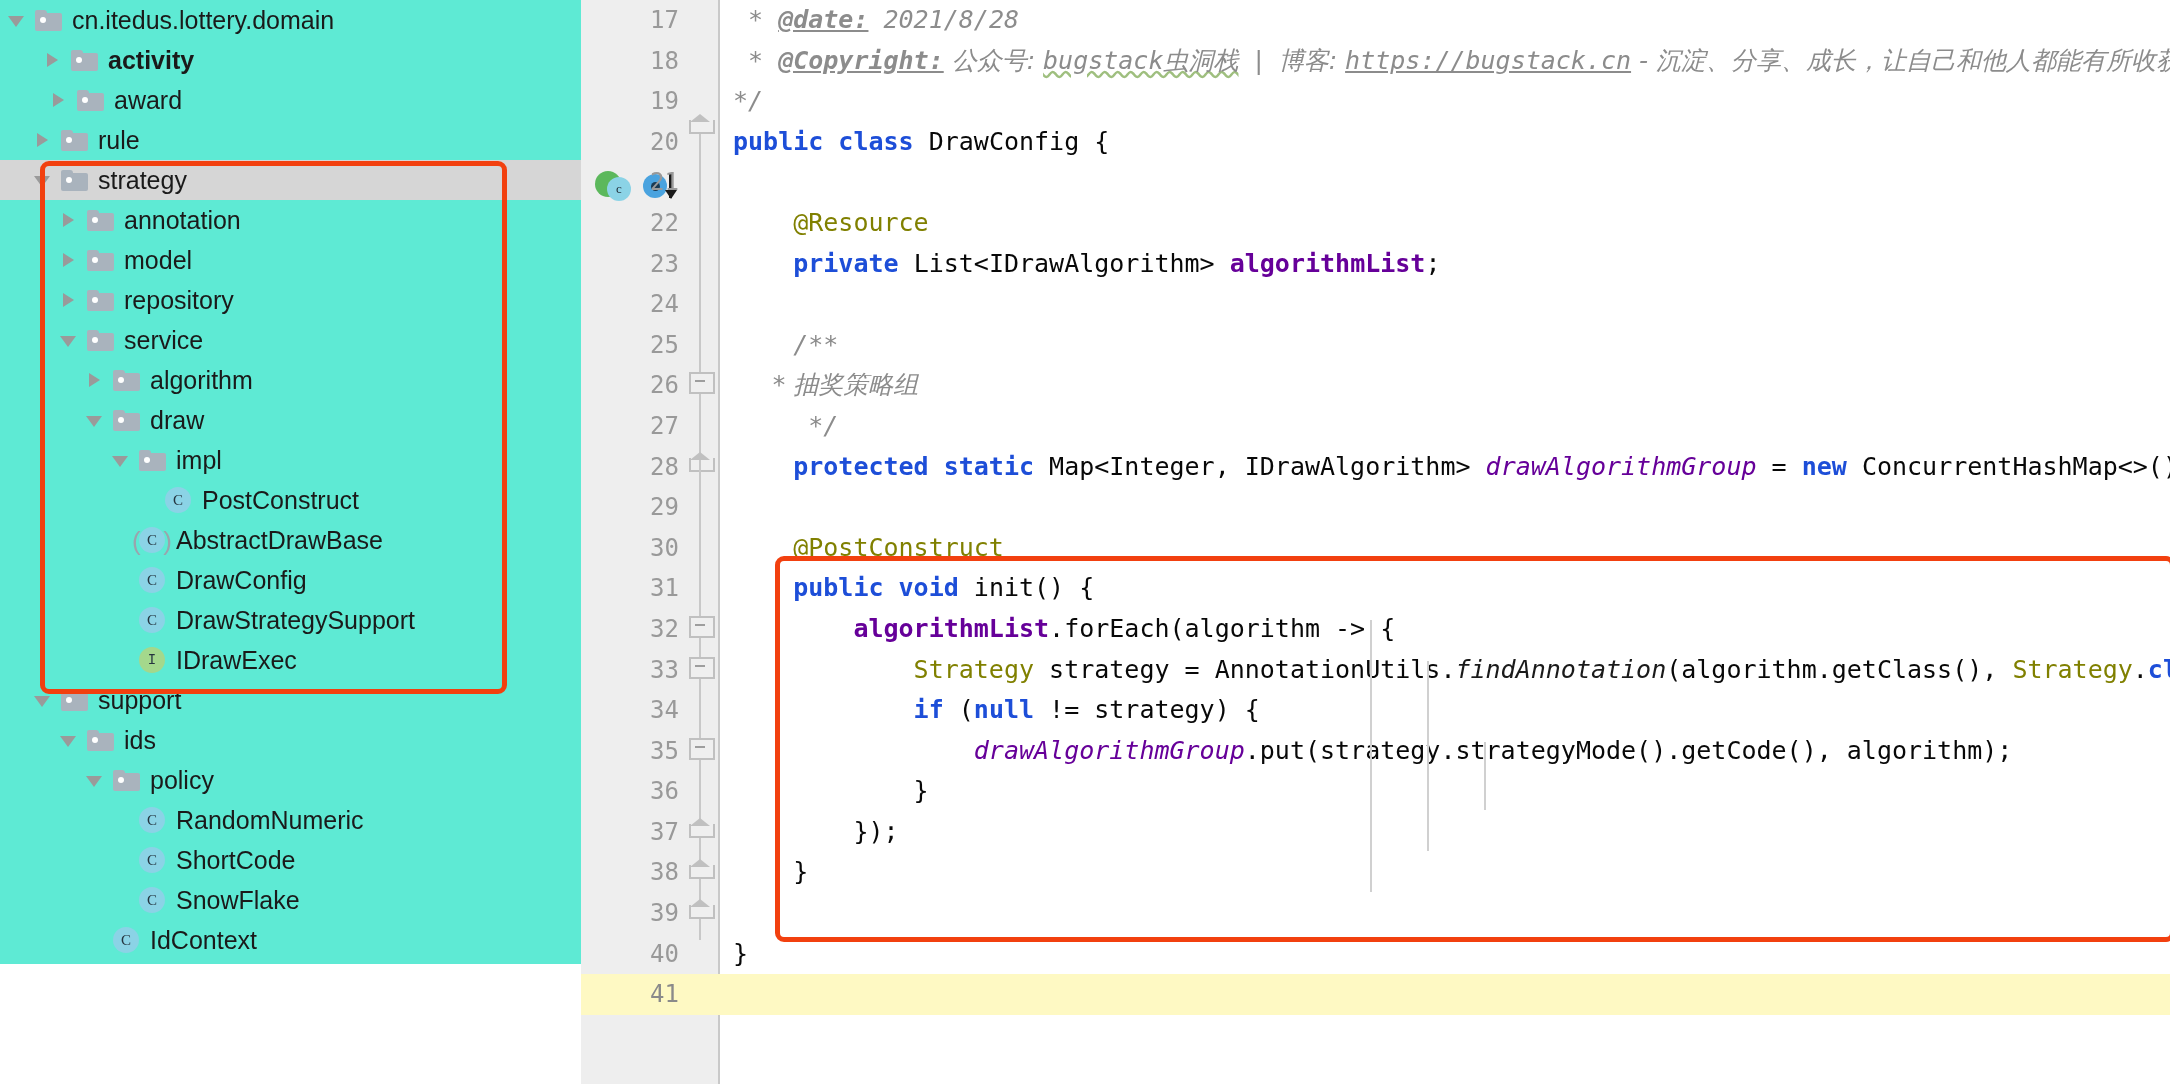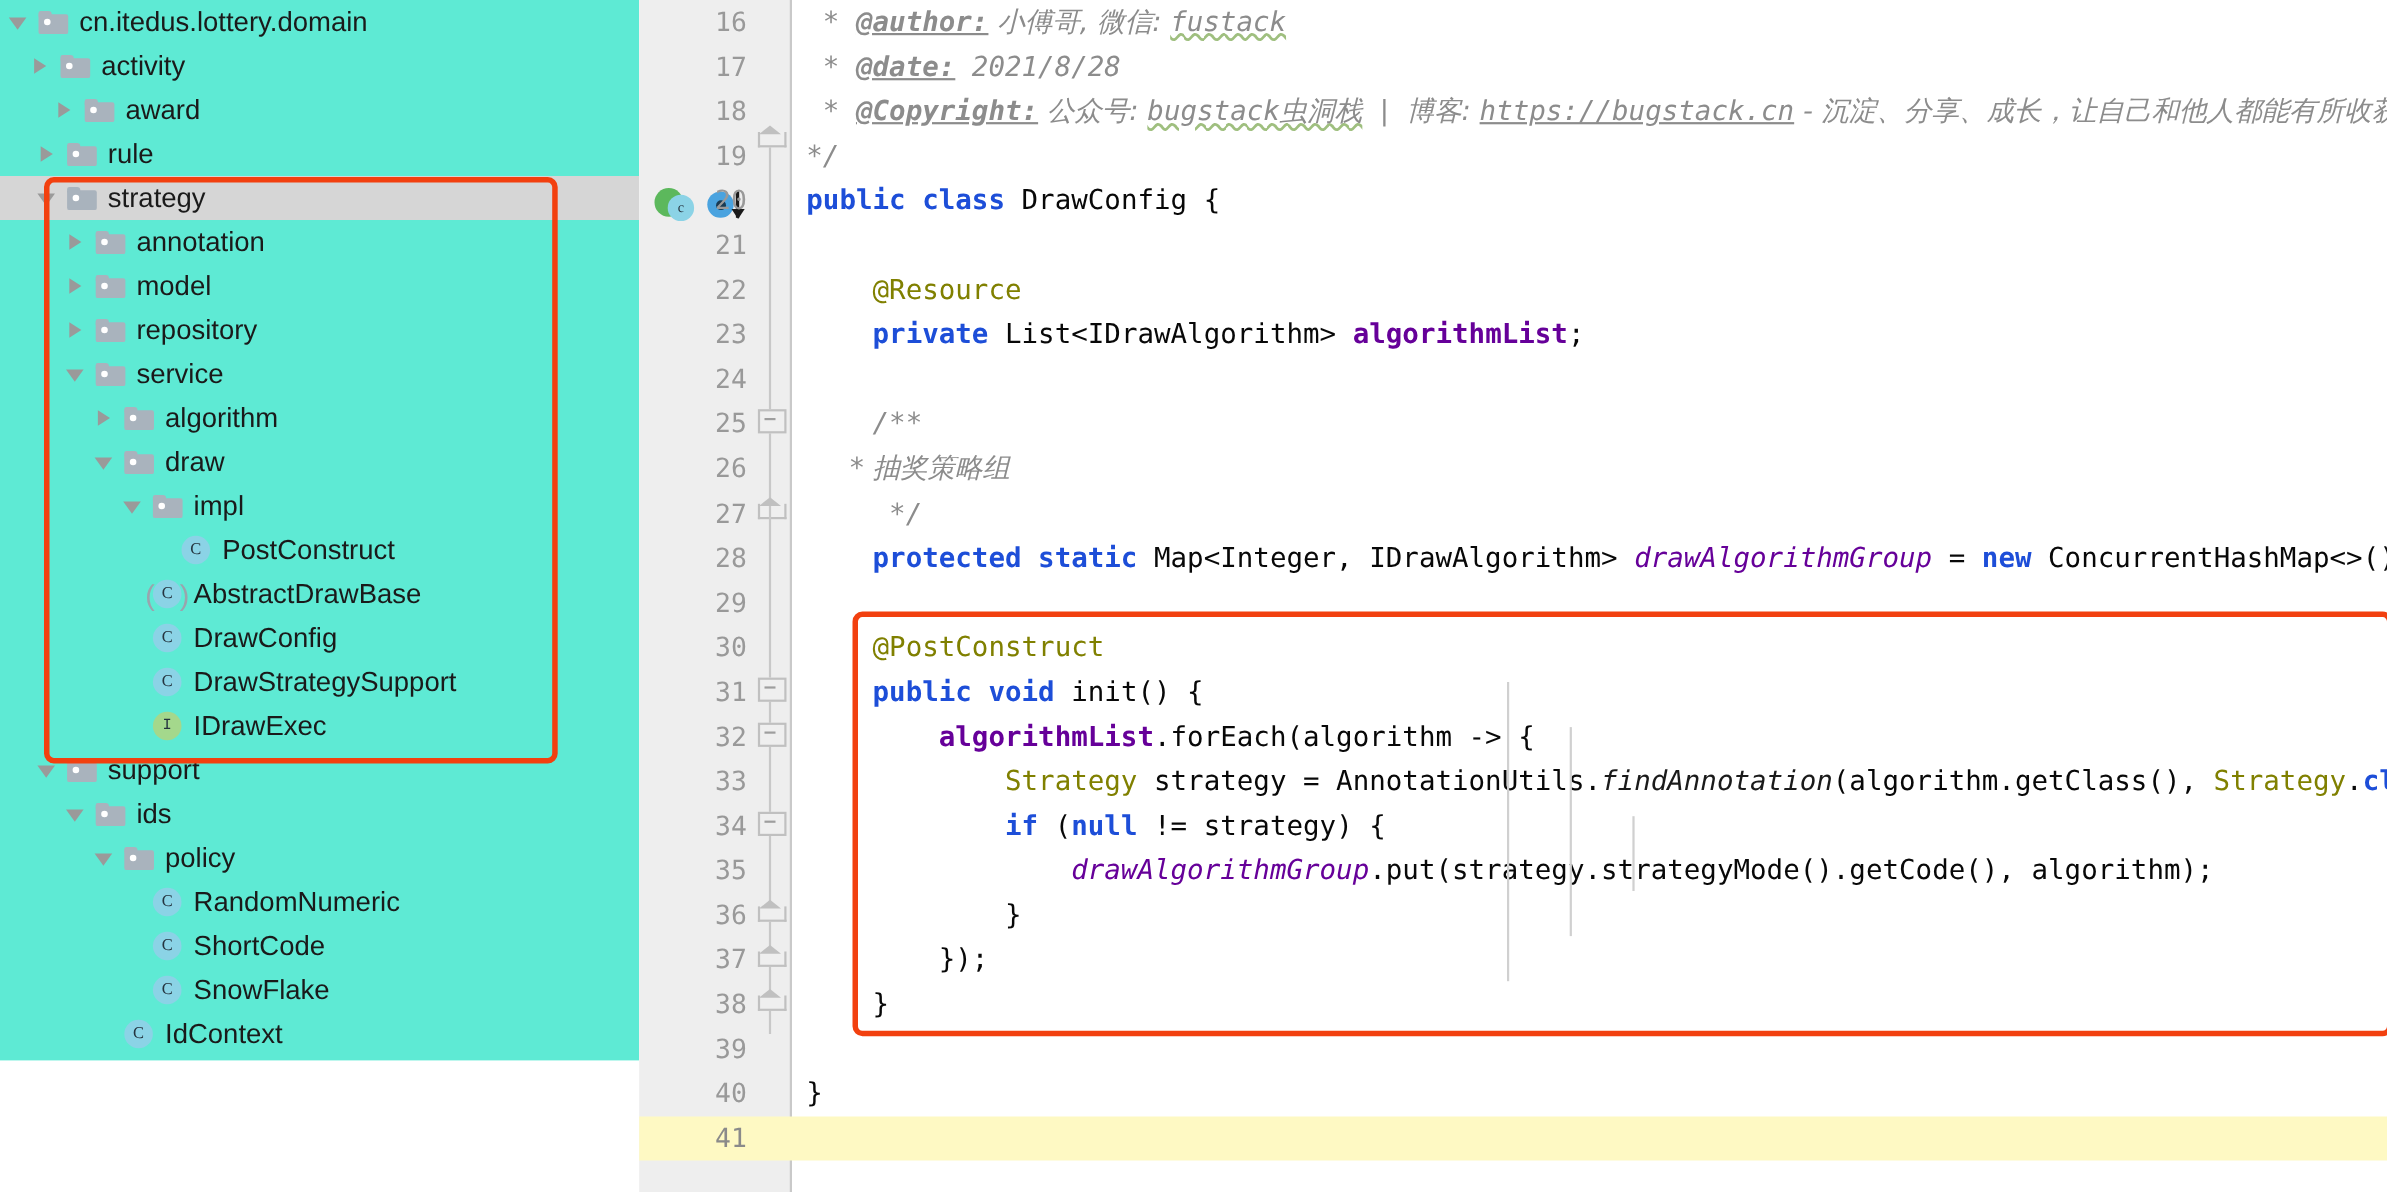--- a/index.html
+++ b/index.html
@@ -160,21 +160,21 @@
 <div class="app">
 
   <div class="tree" id="tree">
       <div class="row" style="padding-left: 8px;">
         <span class="arrow down"></span>
         <span class="folder">
           <i></i>
         </span>
         <span class="lbl">cn.itedus.lottery.domain</span>
       </div>
-      <div class="row" style="padding-left: 28px;">
+      <div class="row" style="padding-left: 44px; font-weight: bold;">
         <span class="arrow right"></span>
         <span class="folder">
           <i></i>
         </span>
         <span class="lbl">activity</span>
       </div>
       <div class="row" style="padding-left: 50px;">
         <span class="arrow right"></span>
         <span class="folder">
           <i></i>
@@ -346,21 +346,20 @@
 
       <div class="gmark gm-green" style="top:171px;"></div>
       <div class="gmark gm-blue1" style="top:177px;">c</div>
       <div class="gmark gm-blue2" style="top:174px;">
           <span></span>
         </div>
       <div class="gmark gm-arrow" style="top:174px;"></div>
     </div>
 
     <div class="codearea" id="codearea">
-        <div class="ln"><span class="num">16</span><span class="txt"><span class="cmt">&nbsp;* </span><span class="cmttag">@author:</span><span class="cmt cjk"> 小傅哥, 微信: </span><span class="cmt squig">fustack</span></span></div>
         <div class="ln"><span class="num">17</span><span class="txt"><span class="cmt">&nbsp;* </span><span class="cmttag">@date:</span><span class="cmt"> 2021/8/28</span></span></div>
         <div class="ln"><span class="num">18</span><span class="txt"><span class="cmt">&nbsp;* </span><span class="cmttag">@Copyright:</span><span class="cmt cjk"> 公众号: </span><span class="cmt squig">bugstack虫洞栈</span><span class="cmt cjk">  |  博客: </span><span class="cmtlink">https://bugstack.cn</span><span class="cmt cjk"> - 沉淀、分享、成长，让自己和他人都能有所收获！</span></span></div>
         <div class="ln"><span class="num">19</span><span class="txt"><span class="cmt">*/</span></span></div>
         <div class="ln"><span class="num">20</span><span class="txt"><span class="kw">public class</span><span class="plain"> DrawConfig {</span></span></div>
         <div class="ln"><span class="num">21</span><span class="txt"></span></div>
         <div class="ln"><span class="num">22</span><span class="txt"><span class="anno">&nbsp;&nbsp;&nbsp;&nbsp;@Resource</span></span></div>
         <div class="ln"><span class="num">23</span><span class="txt"><span class="kw">&nbsp;&nbsp;&nbsp;&nbsp;private</span><span class="plain"> List&lt;IDrawAlgorithm&gt; </span><span class="fld">algorithmList</span><span class="plain">;</span></span></div>
         <div class="ln"><span class="num">24</span><span class="txt"></span></div>
         <div class="ln"><span class="num">25</span><span class="txt"><span class="cmt">&nbsp;&nbsp;&nbsp;&nbsp;/**</span></span></div>
         <div class="ln"><span class="num">26</span><span class="txt"><span class="cmt cjk">&nbsp;&nbsp;&nbsp;&nbsp;&nbsp;* 抽奖策略组</span></span></div>

